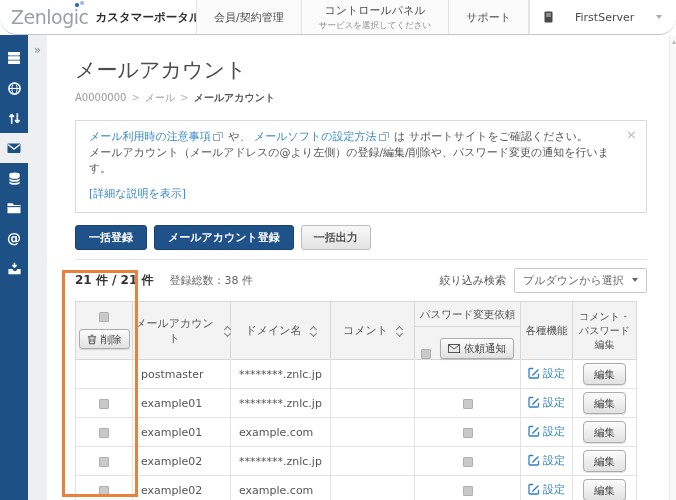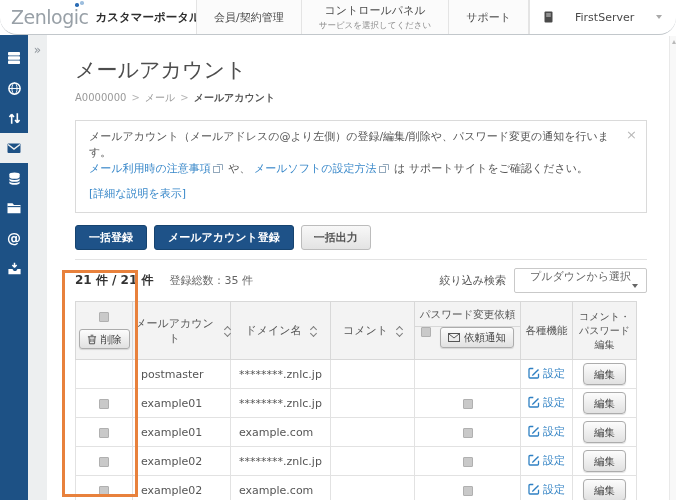--- a/index.html
+++ b/index.html
@@ -57,42 +57,42 @@
   .btn-primary { background:#1e5288; color:#fff; border:1px solid #16436f; padding:6px 13px; }
   .btn-secondary { background:linear-gradient(#f8f8f8,#e3e3e3); color:#555; border:1px solid #bcbcbc; padding:6px 12px; }
   .rule { margin-top:9px; border-top:1px solid #e3e3e3; }
 
   
   .list-controls { margin-top:7px; height:26px; display:flex; align-items:center; }
   .count-bold { font-size:12px; font-weight:bold; color:#333; }
   .count-total { font-size:11px; color:#666; margin-left:16px; }
   .filter-group { margin-left:auto; display:flex; align-items:center; gap:8px; }
   .filter-label { font-size:11px; color:#555; white-space:nowrap; }
-  .dropdown { width:133px; height:25px; border:1px solid #c9c9c9; border-radius:2px; background:#fff; display:flex; align-items:center; padding:0 8px; cursor:pointer;flex-direction:column; }
+  .dropdown { width:133px; height:25px; border:1px solid #c9c9c9; border-radius:2px; background:#fff; display:flex; align-items:center; padding:0 8px; cursor:pointer; }
   .dropdown-value { font-size:11px; color:#666; white-space:nowrap; overflow:hidden; }
   .dropdown .caret-down { margin-left:auto; border-top-color:#666; }
   .searchbox { width:160px; height:25px; border:1px solid #c9c9c9; border-radius:2px; background:#fff; display:flex; align-items:center; gap:5px; padding:0 7px; }
   .searchbox input { border:none; outline:none; width:100%; font-family:inherit; font-size:11px; color:#555; }
   .searchbox input::placeholder { color:#ababab; }
 
   
   table.mail-table { margin-top:8px; width:561px; table-layout:fixed; border-collapse:collapse; font-size:11px; color:#555; }
   .mail-table th { background:#f3f3f3; border:1px solid #d8d8d8; font-weight:normal; height:58px; padding:0; vertical-align:middle; }
   .mail-table td { background:#fff; border:1px solid #e2e2e2; border-top:none; height:29px; padding:0 8px; }
   .mail-table td.center { text-align:center; padding:0; }
   .cb { display:inline-block; width:10px; height:10px; background:#c9c9c9; border:1px solid #b0b0b0; border-radius:1px; vertical-align:middle; cursor:pointer; }
   .th-del { display:flex; flex-direction:column; align-items:center; justify-content:center; gap:7px; }
   .btn-small { font-family:inherit; background:linear-gradient(#fcfcfc,#e1e1e1); border:1px solid #acacac; border-radius:3px; box-shadow:0 1px 1px rgba(0,0,0,.12); color:#444; font-size:10.5px; padding:3px 7px; display:inline-flex; align-items:center; gap:4px; cursor:pointer; line-height:1.2; }
   .th-sortable { display:flex; align-items:center; justify-content:center; gap:9px; }
   .sorter { display:flex; flex-direction:column; gap:2px; cursor:pointer; padding-top:1px; }
   .chev { display:block; width:5px; height:5px; border-right:1.5px solid #7d7d7d; border-bottom:1.5px solid #7d7d7d; }
   .chev.up { transform:rotate(-135deg); }
   .chev.down { transform:rotate(45deg); margin-top:-3px; }
   .th-pw-top { height:25px; line-height:25px; border-bottom:1px solid #d8d8d8; text-align:center; font-size:10.5px; }
-  .th-pw-bottom { height:32px; display:flex; align-items:flex-start; justify-content:center; gap:9px; }
+  .th-pw-bottom { height:32px; display:flex; align-items:flex-end; justify-content:center; gap:9px; }
   .th-wrap3 { font-size:10px; line-height:1.4; text-align:center; padding:0 3px; }
   .th-center { text-align:center; font-size:10.5px; }
   .settings-link { display:inline-flex; align-items:center; gap:3px; color:#2f80c3; font-size:11px; cursor:pointer; }
   .btn-edit { border-radius:4px; padding:4px 10px; }
 
   
   .highlight-box { position:absolute; left:62px; top:270px; width:76px; height:227px; border:3px solid #e8813c; pointer-events:none; }
 </style>
 </head>
 <body>
@@ -192,47 +192,47 @@
 
     <main class="main">
       <h1 class="page-title">メールアカウント</h1>
 
       <div class="breadcrumb">
         <span class="crumb">A0000000</span><span class="sep">&gt;</span><span class="crumb">メール</span><span class="sep">&gt;</span><span class="current">メールアカウント</span>
       </div>
 
       <div class="notice">
         <span class="notice-close">×</span>
-        <div>メールアカウント（メールアドレスの@より左側）の登録/編集/削除や、パスワード変更の通知を行います。</div>
         <div>
           <a class="link">メール利用時の注意事項</a><svg class="ext-icon" width="10" height="9" viewBox="0 0 10 9">
               <rect x=".5" y="2.5" width="6" height="6" fill="none" stroke="#93a9bc"></rect>
               <path d="M3.8.5h5.7V6" fill="none" stroke="#93a9bc"></path>
             </svg>
           <span>や、</span>
           <a class="link">メールソフトの設定方法</a><svg class="ext-icon" width="10" height="9" viewBox="0 0 10 9">
               <rect x=".5" y="2.5" width="6" height="6" fill="none" stroke="#93a9bc"></rect>
               <path d="M3.8.5h5.7V6" fill="none" stroke="#93a9bc"></path>
             </svg>
           <span>は サポートサイトをご確認ください。</span>
         </div>
+        <div>メールアカウント（メールアドレスの@より左側）の登録/編集/削除や、パスワード変更の通知を行います。</div>
         <a class="link detail-link">[詳細な説明を表示]</a>
       </div>
 
       <div class="actions">
         <button class="btn btn-primary">一括登録</button>
         <button class="btn btn-primary">メールアカウント登録</button>
         <button class="btn btn-secondary">一括出力</button>
       </div>
 
       <div class="rule"></div>
 
       <div class="list-controls">
         <span class="count-bold">21 件 / 21 件</span>
-        <span class="count-total">登録総数：35 件</span>
+        <span class="count-total">登録総数：38 件</span>
         <div class="filter-group">
           <span class="filter-label">絞り込み検索</span>
           <div class="dropdown">
             <span class="dropdown-value">プルダウンから選択</span>
             <span class="caret-down"></span>
           </div>
         </div>
       </div>
 
       <table class="mail-table">

